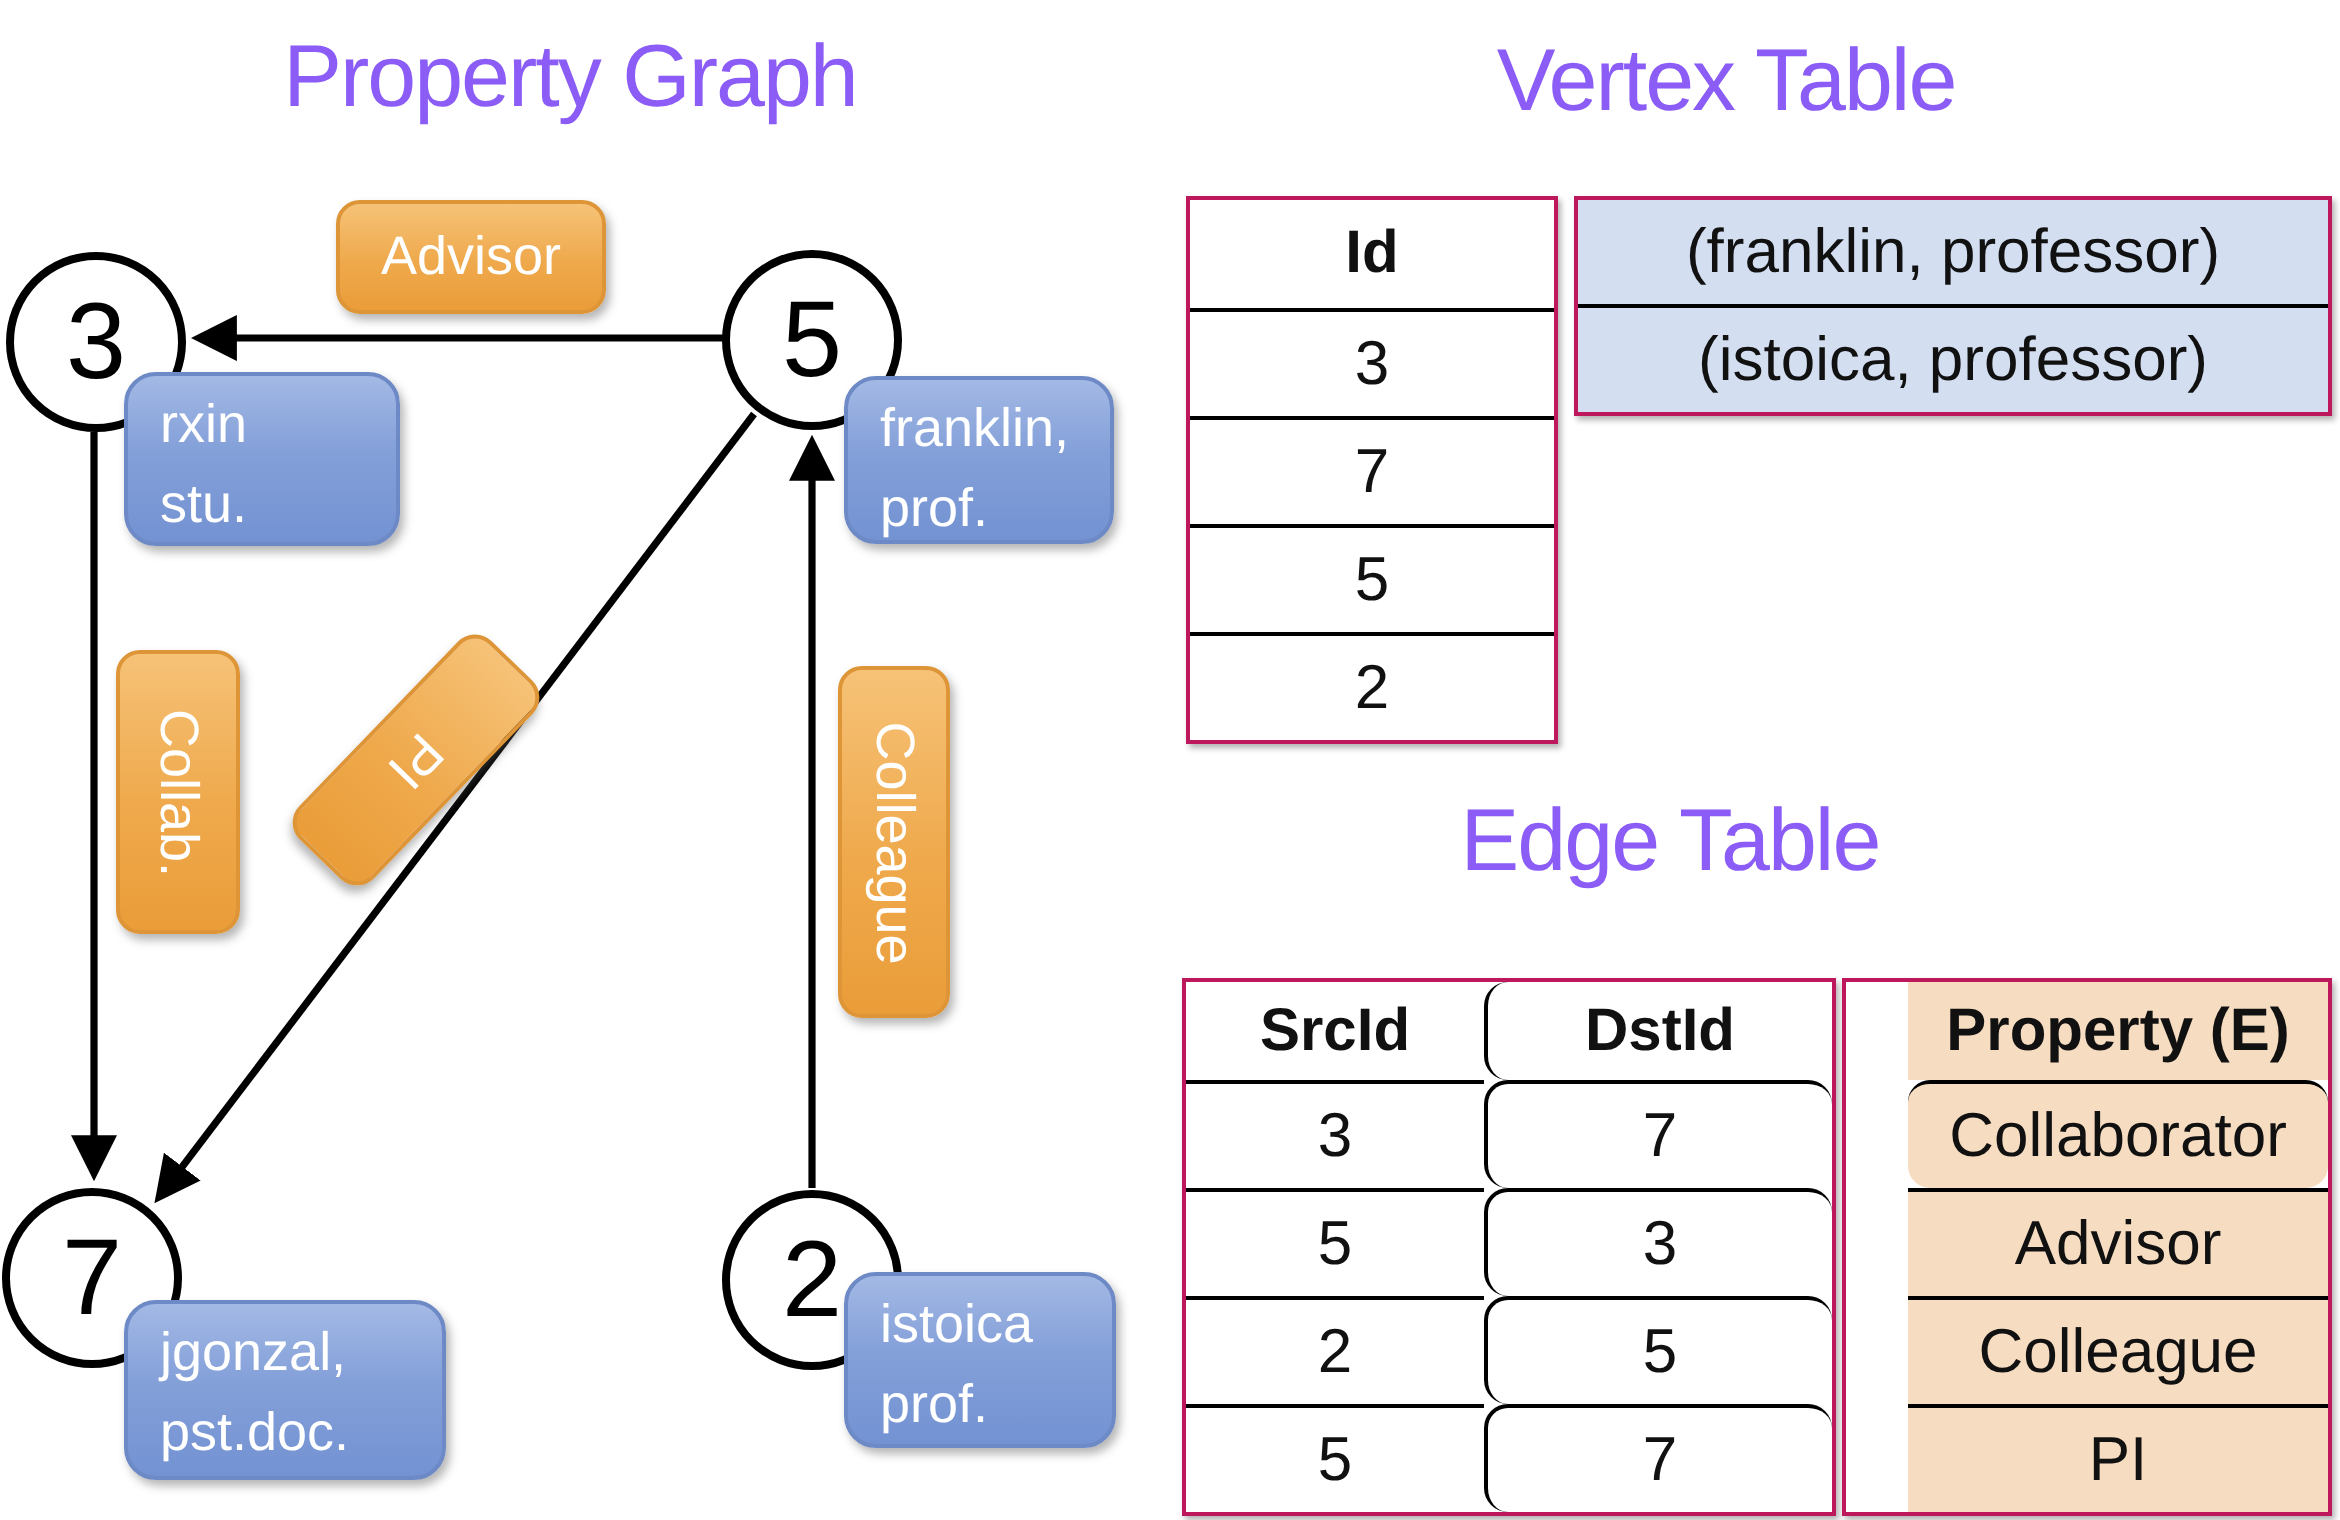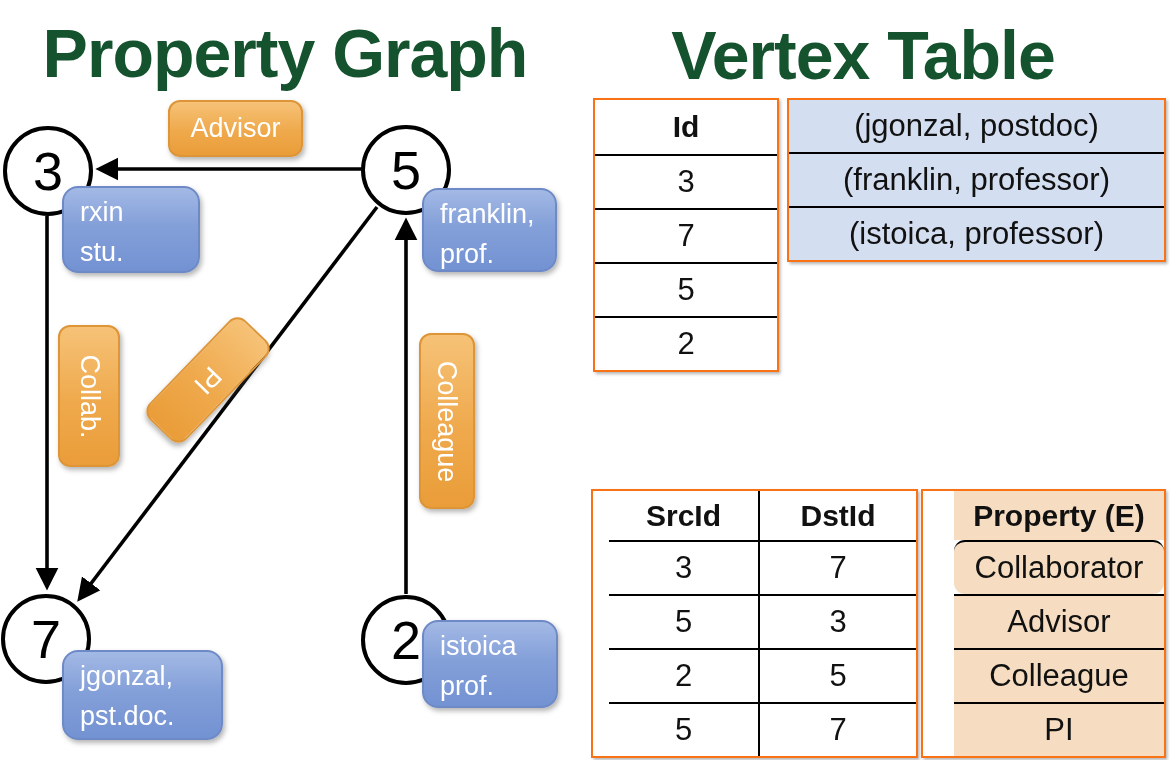--- a/index.html
+++ b/index.html
@@ -1,22 +1,22 @@
 <!DOCTYPE html>
 <html><head>
 <meta charset="utf-8">
 <style>
   html,body{margin:0;padding:0;background:#fff;}
   .canvas{
     position:relative;width:1170px;height:760px;background:#ffffff;overflow:hidden;
     font-family:"Liberation Sans",sans-serif;color:#111;
   }
   .big-title{
-    position:absolute;text-align:center;font-size:68px;font-weight:700;
-    letter-spacing:-1px;color:#14532d;white-space:nowrap;
+    position:absolute;text-align:center;font-size:44px;font-weight:400;
+    letter-spacing:-1px;color:#8b5cf6;white-space:nowrap;
   }
   
   .gsvg{position:absolute;left:0;top:0;pointer-events:none;}
   .node{
     position:absolute;width:90px;height:90px;border:4px solid #000;border-radius:50%;
     background:#fff;display:flex;align-items:center;justify-content:center;
     font-size:54px;font-weight:400;color:#000;box-sizing:border-box;
   }
   .vbox{
     position:absolute;border-radius:16px;box-sizing:border-box;
@@ -27,38 +27,38 @@
   .elabel{
     position:absolute;border-radius:12px;box-sizing:border-box;
     background:linear-gradient(180deg,#f6c277 0%,#efa94c 55%,#ea9d39 100%);
     border:2px solid #dd9537;color:#fff;font-size:27px;
     display:flex;align-items:center;justify-content:center;
     box-shadow:2px 3px 5px rgba(90,90,90,.45);
   }
   .vert{transform:rotate(90deg);white-space:nowrap;}
   
   .tbl{
-    position:absolute;border:2px solid #f97316;background:#fff;box-sizing:border-box;
+    position:absolute;border:2px solid #be185d;background:#fff;box-sizing:border-box;
     box-shadow:1.5px 2px 3px rgba(0,0,0,.3);
   }
   .trow{
     display:flex;align-items:center;justify-content:center;
     font-size:31px;color:#111;white-space:nowrap;
   }
   .trow + .trow{border-top:2px solid #000;}
   .th{font-weight:700;font-size:30px;}
   .bluefill .trow{background:#d3def1;}
   .tanfill .trow{background:#f6dcc0;margin-left:31px;}
-  .grid2{display:grid;grid-template-columns:149px 1fr;padding-left:16px;}
+  .grid2{display:grid;grid-template-columns:149px 1fr;}
   .grid2 .gcell{
     display:flex;align-items:center;justify-content:center;
     font-size:31px;color:#111;height:52px;border-top:2px solid #000;
   }
   .grid2 .gcell.hd{height:49px;border-top:none;font-weight:700;font-size:30px;}
-  .grid2 .gcell.rightcol{border-left:2px solid #000;}
+  .grid2 .gcell.rightcol{border-left:2px solid #000;border-radius:12px;}
 </style>
 </head>
 <body>
 
 <div class="canvas">
 
   <div class="big-title" style="left:0;top:14px;width:570px;">Property Graph</div>
 
   <div class="node" style="left:3px;top:126px;">3</div>
   <div class="node" style="left:361px;top:125px;">5</div>
@@ -82,21 +82,21 @@
     <div>stu.</div>
   </div>
   <div class="vbox" style="left:422px;top:188px;width:135px;height:84px;">
     <div>franklin,</div>
     <div>prof.</div>
   </div>
   <div class="vbox" style="left:62px;top:650px;width:161px;height:90px;">
     <div>jgonzal,</div>
     <div>pst.doc.</div>
   </div>
-  <div class="vbox" style="left:422px;top:620px;width:136px;height:88px;">
+  <div class="vbox" style="left:422px;top:636px;width:136px;height:88px;">
     <div>istoica</div>
     <div>prof.</div>
   </div>
 
   <div class="elabel" style="left:168px;top:100px;width:135px;height:57px;">
     <span>Advisor</span>
   </div>
   <div class="elabel" style="left:58px;top:325px;width:62px;height:142px;">
     <span class="vert">Collab.</span>
   </div>
@@ -111,25 +111,25 @@
 
   <div class="tbl" style="left:593px;top:98px;width:186px;">
     <div class="trow th" style="height:54px;">Id</div>
     <div class="trow" style="height:52px;">3</div>
     <div class="trow" style="height:52px;">7</div>
     <div class="trow" style="height:52px;">5</div>
     <div class="trow" style="height:52px;">2</div>
   </div>
 
   <div class="tbl bluefill" style="left:787px;top:98px;width:379px;">
-    <div class="trow" style="height:52px;">(jgonzal, postdoc)</div>
     <div class="trow" style="height:52px;">(franklin, professor)</div>
     <div class="trow" style="height:52px;">(istoica, professor)</div>
   </div>
 
+  <div class="big-title" style="left:560px;top:396px;width:550px;">Edge Table</div>
 
   <div class="tbl grid2" style="left:591px;top:489px;width:327px;">
     <div class="gcell hd">SrcId</div>
     <div class="gcell hd rightcol">DstId</div>
     <div class="gcell">3</div>
     <div class="gcell rightcol">7</div>
     <div class="gcell">5</div>
     <div class="gcell rightcol">3</div>
     <div class="gcell">2</div>
     <div class="gcell rightcol">5</div>

